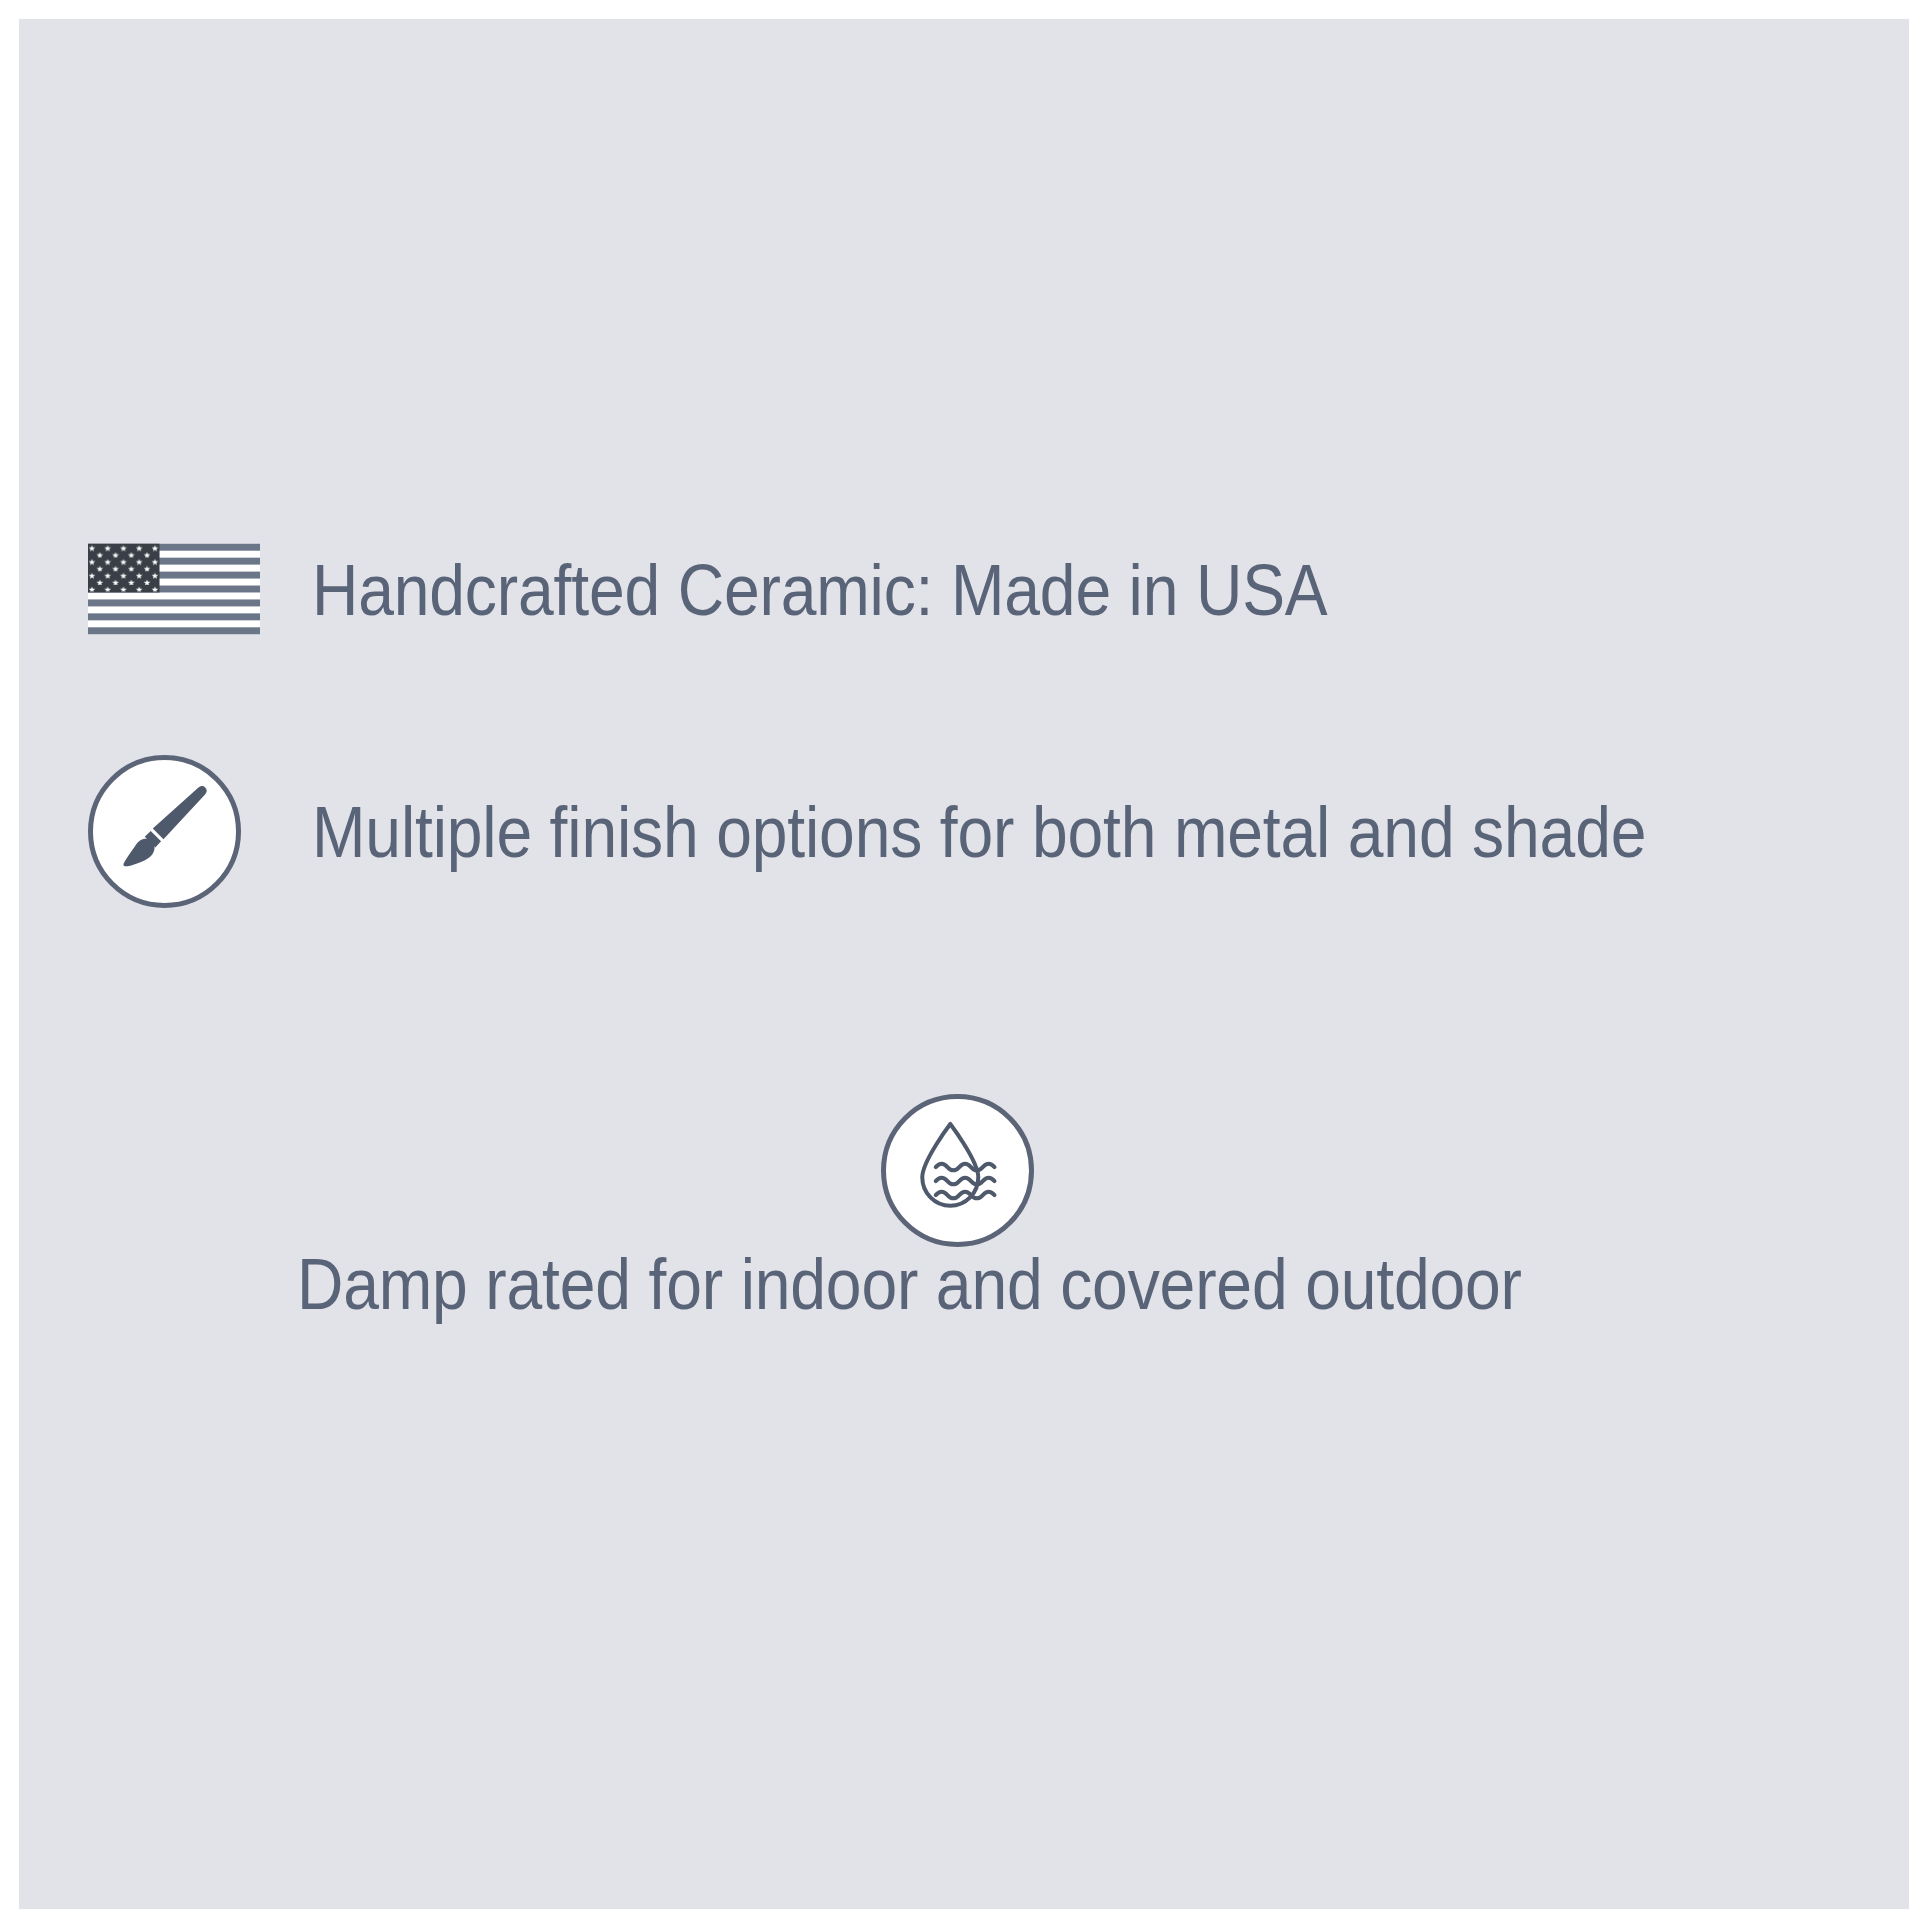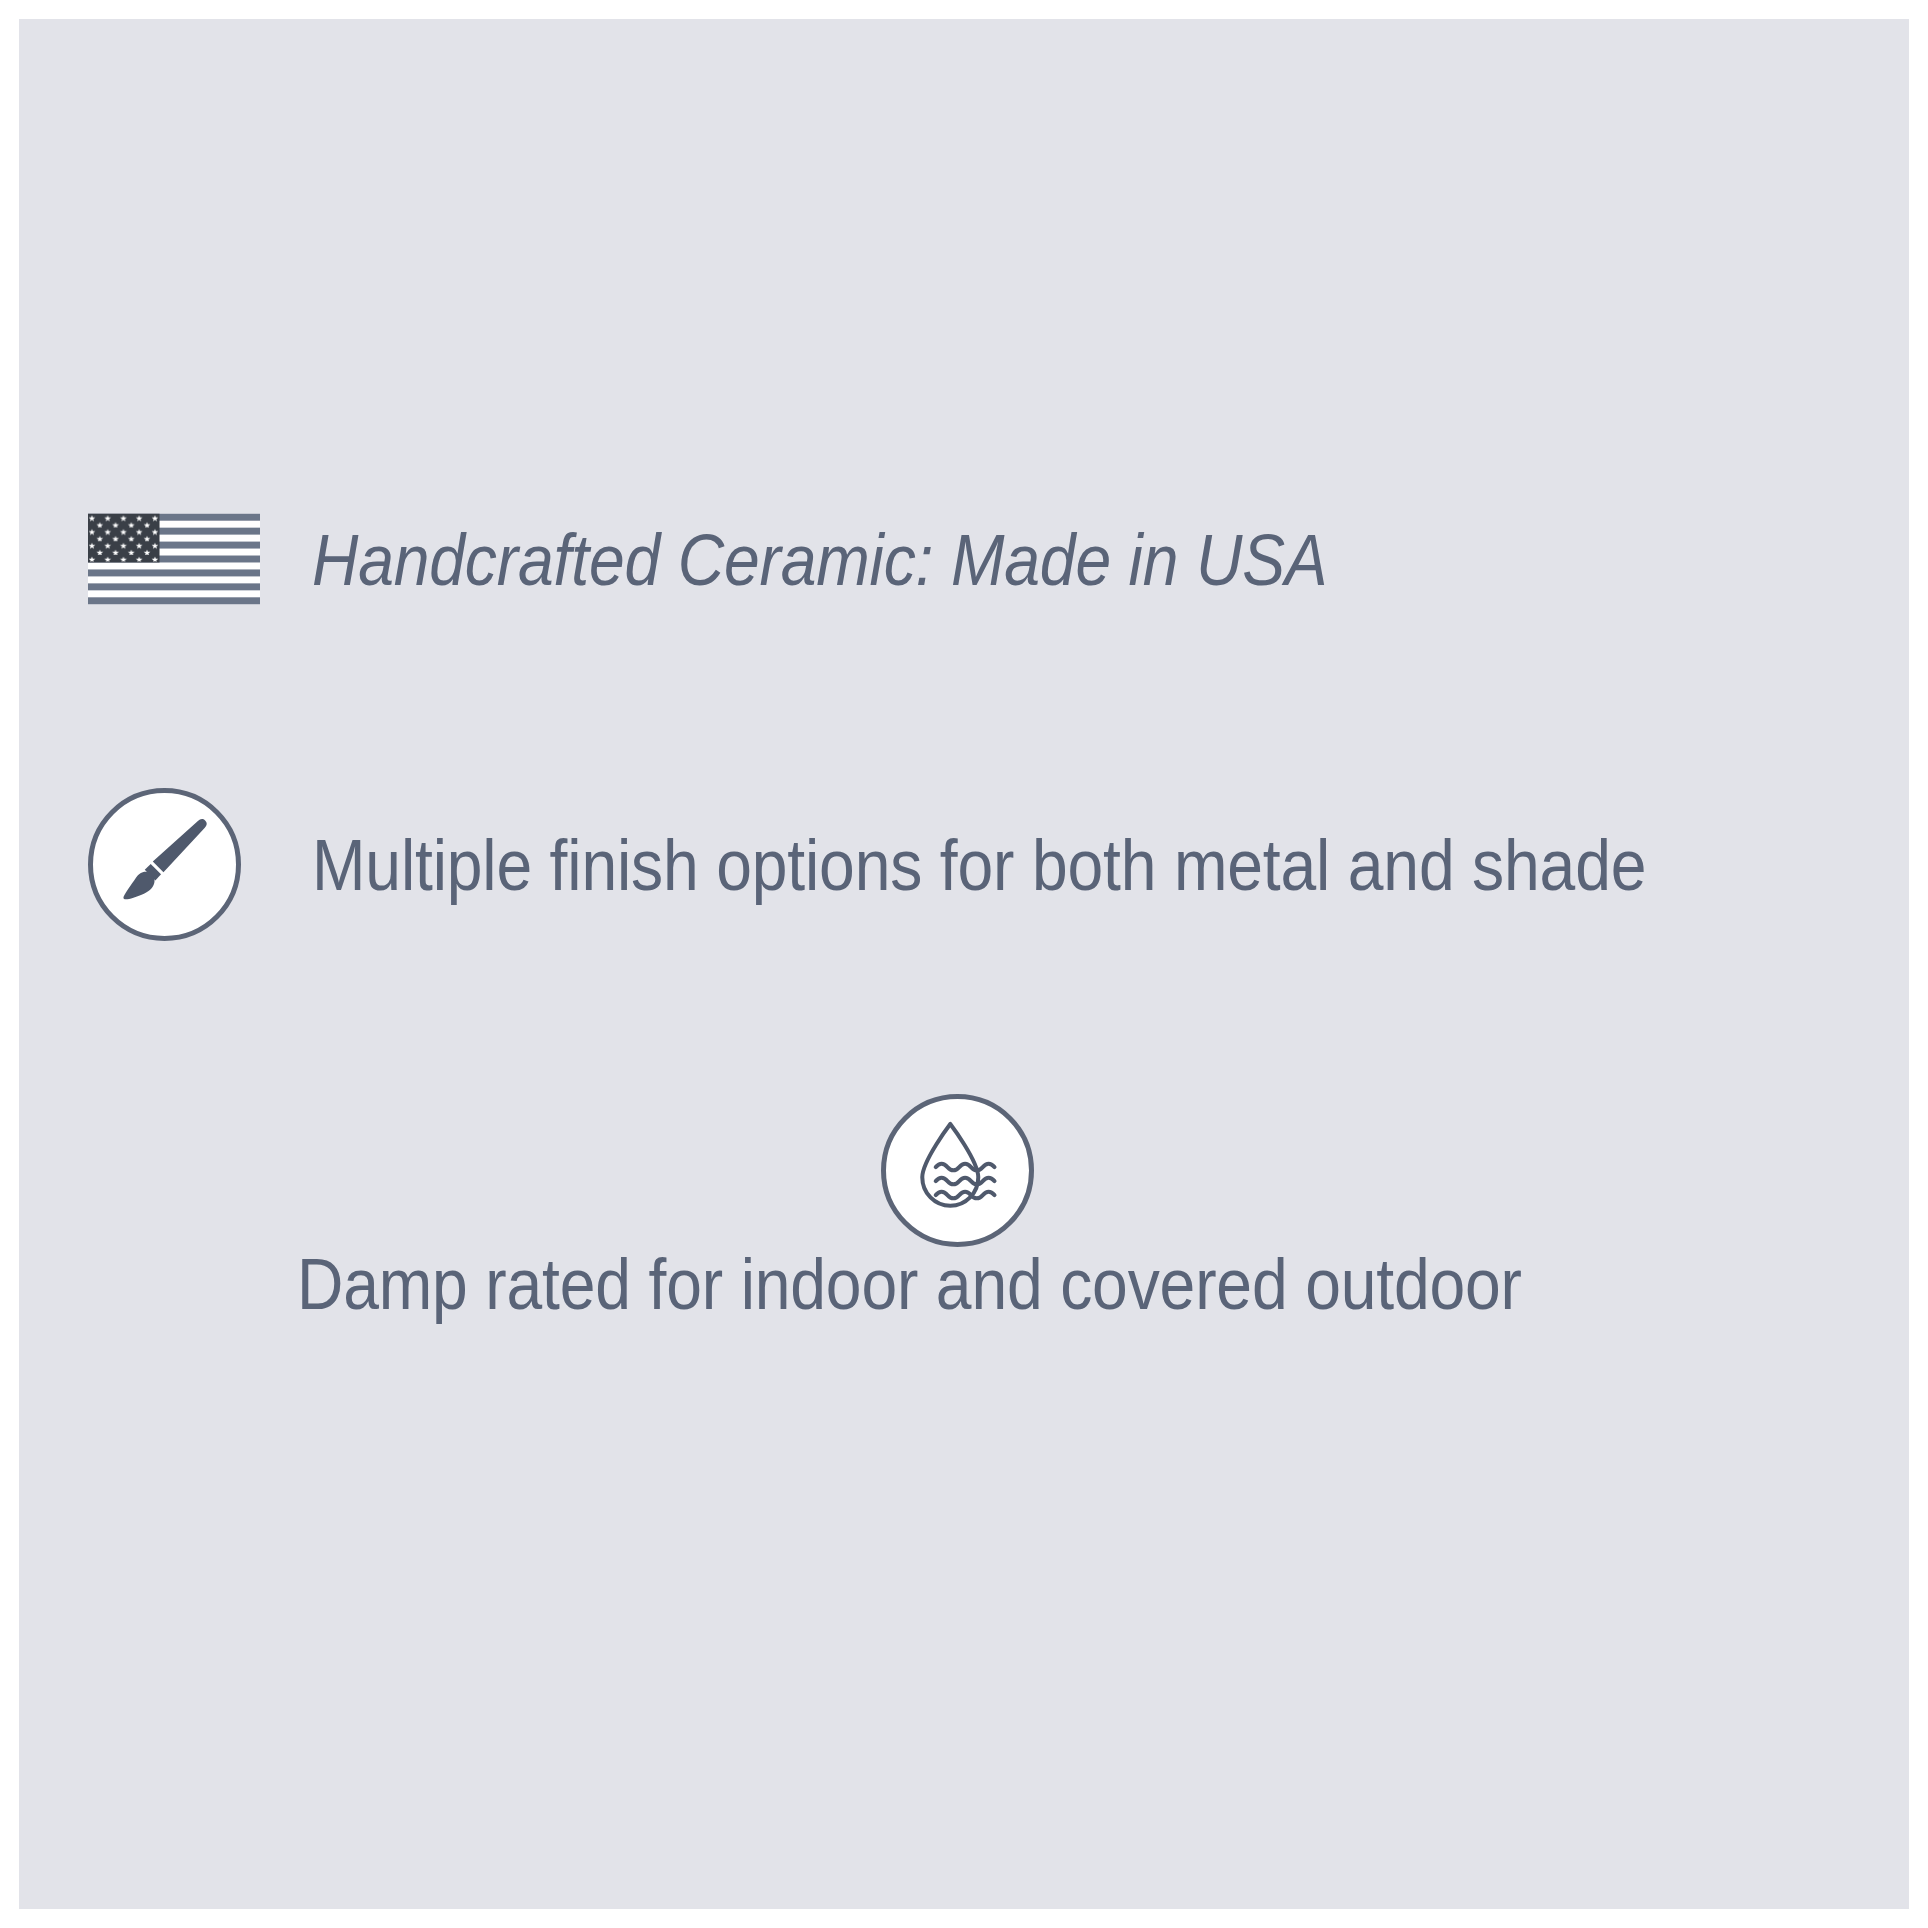--- a/index.html
+++ b/index.html
@@ -31,22 +31,22 @@
     height: 100%;
   }
   .feature-row {
     position: absolute;
     left: 69px;
     width: 1760px;
     height: 160px;
     display: flex;
     align-items: center;
   }
-  .feature-row.r0 { top: 460px; font-style: italic; }
-  .feature-row.r1 { top: 765px; }
+  .feature-row.r0 { top: 490px; }
+  .feature-row.r1 { top: 732px; }
   .feature-row.r2 { top: 1075px; flex-direction: column; }
   .feature-row.r3 { top: 1385px; }
 
   .icon-slot {
     position: relative;
     width: 175px;
     min-width: 175px;
     height: 160px;
     display: flex;
     align-items: center;

